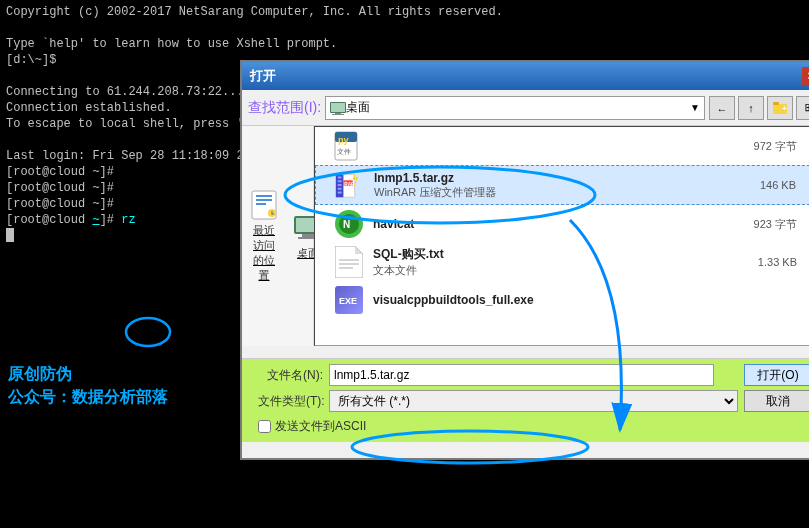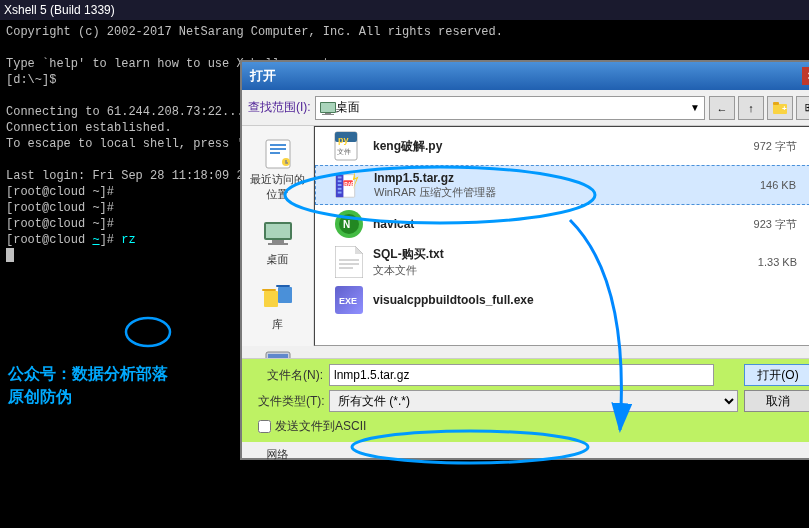--- a/index.html
+++ b/index.html
@@ -106,22 +106,22 @@
     .dialog-toolbar {
       background: #f0f0f0;
       display: flex;
       align-items: center;
       padding: 4px 6px;
       border-bottom: 1px solid #ccc;
       gap: 4px;
       height: 36px;
     }
     .dialog-toolbar label {
-      font-size: 12px;
-      color: #4c1d95;
+      font-size: 14px;
+      color: #8b5cf6;
       white-space: nowrap;
     }
     .dialog-toolbar .path-combo {
       flex: 1;
       height: 24px;
       border: 1px solid #999;
       background: #fff;
       padding: 2px 4px;
       font-size: 12px;
       display: flex;
@@ -147,24 +147,24 @@
       display: flex;
       height: calc(400px - 28px - 36px - 30px - 60px);
     }
 
     
     .nav-sidebar {
       width: 72px;
       background: #f5f5f5;
       border-right: 1px solid #ddd;
       display: flex;
-      flex-direction: column;
       align-items: center;
       padding: 8px 4px;
       gap: 8px;
+      text-decoration: underline;
     }
     .nav-item {
       display: flex;
       flex-direction: column;
       align-items: center;
       cursor: pointer;
       gap: 2px;
       padding: 4px 2px;
       width: 64px;
       border-radius: 2px;
@@ -312,43 +312,42 @@
     .arrow-svg {
       position: absolute;
       pointer-events: none;
       z-index: 20;
     }
   </style>
 </head>
 <body>
 
 <div class="terminal">
-  <div class="title-bar">Xshell 5 (Build 1339)</div>
   <div class="line">Copyright (c) 2002-2017 NetSarang Computer, Inc. All rights reserved.</div>
   <div class="line">&nbsp;</div>
   <div class="line">Type `help' to learn how to use Xshell prompt.</div>
   <div class="line">[d:\~]$</div>
   <div class="line">&nbsp;</div>
   <div class="line">Connecting to 61.244.208.73:22...</div>
   <div class="line">Connection established.</div>
   <div class="line">To escape to local shell, press 'Ctrl+Alt+]'.</div>
   <div class="line">&nbsp;</div>
   <div class="line">Last login: Fri Sep 28 11:18:09 2</div>
   <div class="line">[root@cloud ~]#</div>
   <div class="line">[root@cloud ~]#</div>
   <div class="line">[root@cloud ~]#</div>
   <div class="line input-line">
     <span>[root@cloud </span><span style="color:#00ffff;text-decoration:underline;">~</span><span>]# </span><span style="color:#00ffff;">rz</span>
   </div>
   <div class="line"><span class="cursor"></span></div>
 </div>
 
 <div class="watermark">
+  <div>原创防伪</div>
   <div>公众号：数据分析部落</div>
-  <div>原创防伪</div>
 </div>
 
 <div class="dialog">
 
   <div class="dialog-titlebar">
     <span>打开</span>
     <button class="close-btn">×</button>
   </div>
 
   <div class="dialog-toolbar">
@@ -456,21 +455,20 @@
         <div class="file-item">
           <div class="file-icon">
             <svg width="32" height="32" viewBox="0 0 32 32">
               <rect x="2" y="2" width="22" height="28" rx="2" fill="#fff" stroke="#aaa"></rect>
               <rect x="2" y="2" width="22" height="10" rx="2" fill="#306998"></rect>
               <text x="5" y="13" font-size="9" fill="#ffd43b" font-weight="bold">py</text>
               <text x="4" y="24" font-size="7" fill="#666">文件</text>
             </svg>
           </div>
           <div class="file-info">
-            <div class="file-name">keng破解.py</div>
           </div>
           <div class="file-size">972 字节</div>
         </div>
 
         <div class="file-item selected">
           <div class="file-icon">
             <svg width="34" height="34" viewBox="0 0 34 34">
 
               <rect x="2" y="6" width="20" height="24" rx="1" fill="#fff" stroke="#ccc"></rect>
 

